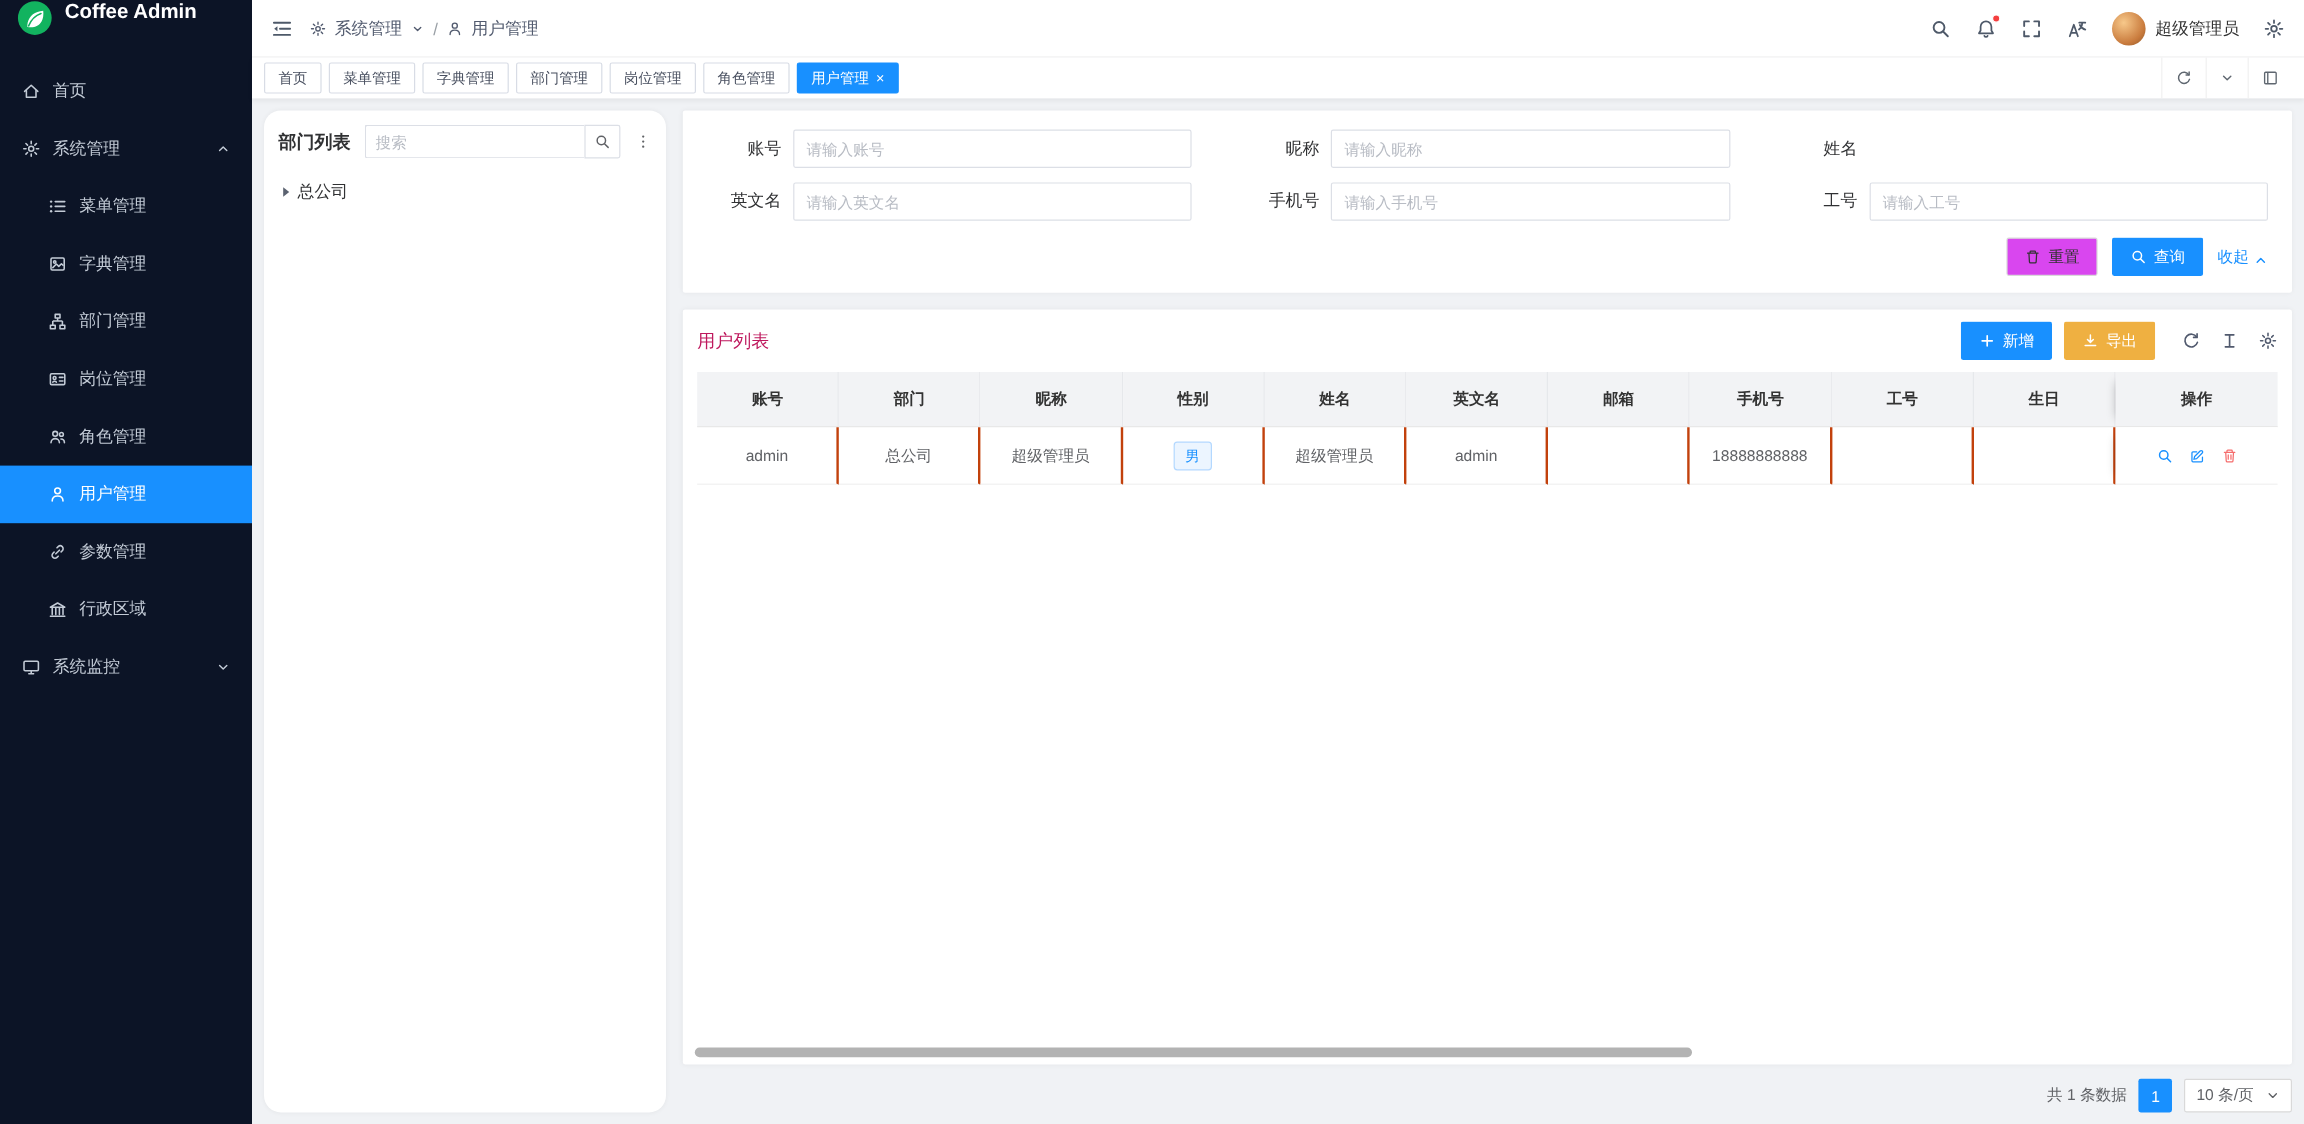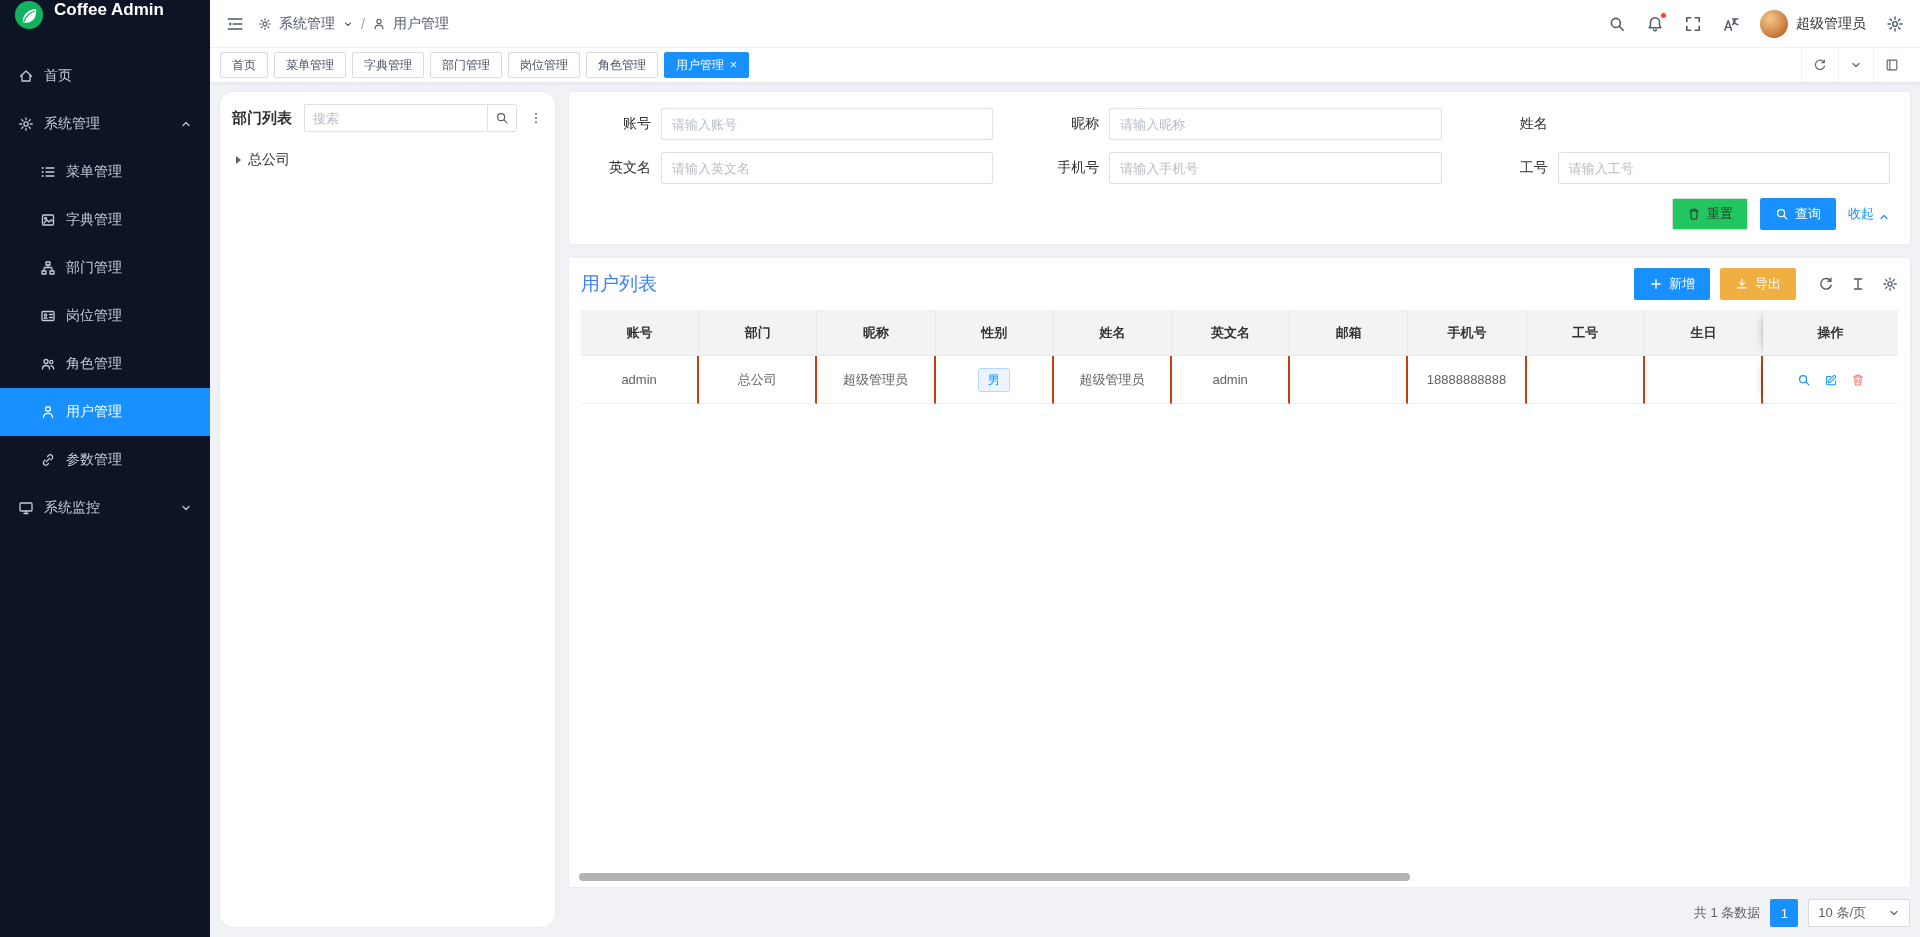--- a/index.html
+++ b/index.html
@@ -58,48 +58,48 @@
 
   .right-col{flex:1;display:flex;flex-direction:column;min-width:0}
   .search-card{background:#fff;border-radius:2px;padding:16px 20px 14px;box-shadow:0 0 4px rgba(0,0,0,.05)}
   .form-grid{display:grid;grid-template-columns:1fr 1fr 1fr;column-gap:44px;row-gap:12px}
   .form-item{display:flex;align-items:center;min-width:0}
   .form-item label{width:62px;text-align:right;margin-right:10px;font-size:14px;color:#303133;flex-shrink:0;white-space:nowrap}
   .form-item input{flex:1;height:32px;border:1px solid #dcdfe6;border-radius:2px;padding:0 10px;font-size:13px;color:#333;outline:none;min-width:0}
   .form-item input::placeholder{color:#b8bcc4}
   .form-actions{display:flex;justify-content:flex-end;align-items:center;gap:12px;margin-top:14px}
   .btn{height:32px;display:inline-flex;align-items:center;gap:6px;padding:0 14px;border-radius:2px;font-size:13px;cursor:pointer;border:1px solid transparent;white-space:nowrap}
-  .btn-plain{background:#22c55e;border-color:#d9d9d9;color:#333}
+  .btn-plain{background:#d946ef;border-color:#d9d9d9;color:#333}
   .btn-primary{background:#1890ff;color:#fff}
   .btn-warning{background:#efb041;color:#fff}
   .link-collapse{color:#1890ff;font-size:13px;display:inline-flex;align-items:flex-end;gap:4px;cursor:pointer;white-space:nowrap}
 
   .table-card{background:#fff;border-radius:2px;margin-top:14px;flex:1;display:flex;flex-direction:column;position:relative;padding:0 12px;min-height:0;box-shadow:0 0 4px rgba(0,0,0,.05)}
   .table-head{height:52px;display:flex;align-items:center;flex-shrink:0}
-  .table-title{font-size:19px;color:#3b82f6}
+  .table-title{font-size:15px;color:#be185d}
   .table-tools{margin-left:auto;display:flex;align-items:center;gap:10px}
   .tool-icons{display:flex;align-items:center;gap:16px;margin-left:12px;color:#515a6e}
   .tool-icons .iconbtn{color:#515a6e}
   .tr{display:flex}
   .th,.td{flex:1;display:flex;align-items:center;justify-content:center;font-size:13px;min-width:0;overflow:hidden}
   .th{height:46px;background:#f2f3f5;color:#333;font-weight:bold;border-bottom:1px solid #e8e8e8;border-right:1px solid #e6e8eb}
   .th:last-child{border-right:none}
   .td{height:48px;border-bottom:1px solid #f0f0f0;color:#606266;border-right:2px solid #c2410c}
   .td:last-child{border-right:none}
   .op-col{flex:0 0 135px;box-shadow:-8px 0 8px -8px rgba(0,0,0,.25)}
   .td.op-col{background:#fff;gap:13px}
   .tag-male{display:inline-block;padding:2px 9px;border-radius:3px;color:#1890ff;background:#ecf5ff;border:1px solid #b3d8ff;font-size:12px;line-height:18px}
   .op-ic{display:inline-flex;cursor:pointer}
   .op-view,.op-edit{color:#1890ff}
   .op-delete{color:#f56c6c}
   .hscroll{position:absolute;left:10px;bottom:6px;height:8px;width:62%;background:#b3b3b3;border-radius:4px;cursor:pointer}
 
   .pagination{display:flex;align-items:center;justify-content:flex-end;gap:10px;margin-top:12px;color:#606266;font-size:13px;flex-shrink:0}
   .page-num{width:28px;height:28px;background:#1890ff;color:#fff;display:flex;align-items:center;justify-content:center;border-radius:2px;font-size:13px;cursor:pointer}
-  .page-size{height:28px;border:1px solid #d9d9d9;background:#fff;display:flex;align-items:center;gap:22px;padding:0 9px;border-radius:2px;color:#606266;cursor:pointer}
+  .page-size{height:28px;border:1px solid #d9d9d9;background:#fff;display:flex;align-items:center;gap:10px;padding:0 9px;border-radius:2px;color:#606266;cursor:pointer}
 </style>
 </head>
 <body>
 
 <div class="app">
 
   <aside class="sidebar">
     <div class="logo">
       <span class="ic" style="width:30px;height:30px">
         <svg viewBox="0 0 32 32">
@@ -205,20 +205,29 @@
         </div>
         <div class="menu-item">
           <span class="ic">
               <svg viewBox="0 0 16 16" fill="none" stroke="currentColor" stroke-width="1.3" stroke-linecap="round">
                 <path d="M6.5 9.5l3-3"></path>
                 <path d="M7.5 4.5l1-1a2.4 2.4 0 0 1 3.4 3.4l-1 1"></path>
                 <path d="M8.5 11.5l-1 1a2.4 2.4 0 0 1-3.4-3.4l1-1"></path>
               </svg>
             </span>
           <span>参数管理</span>
+        </div>
+        <div class="menu-item">
+          <span class="ic">
+              <svg viewBox="0 0 16 16" fill="none" stroke="currentColor" stroke-width="1.3" stroke-linecap="round" stroke-linejoin="round">
+                <path d="M2 6l6-3.5L14 6H2z"></path>
+                <path d="M3.5 6.5V12M6.5 6.5V12M9.5 6.5V12M12.5 6.5V12M2 13.5h12"></path>
+              </svg>
+            </span>
+          <span>行政区域</span>
         </div>
       </div>
 
       <div class="menu-item">
         <span class="ic">
             <svg viewBox="0 0 16 16" fill="none" stroke="currentColor" stroke-width="1.3" stroke-linecap="round" stroke-linejoin="round">
               <rect x="2" y="3" width="12" height="8" rx="1"></rect>
               <path d="M6 13.5h4M8 11v2.5"></path>
             </svg>
           </span>

